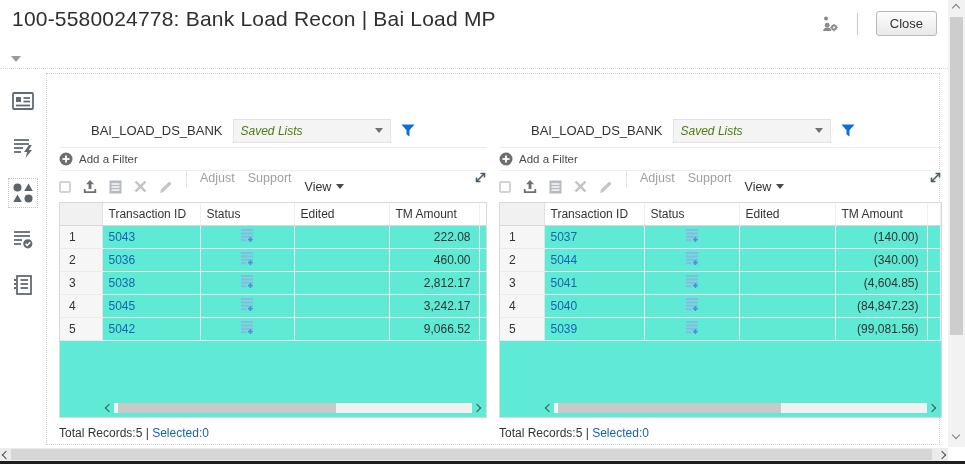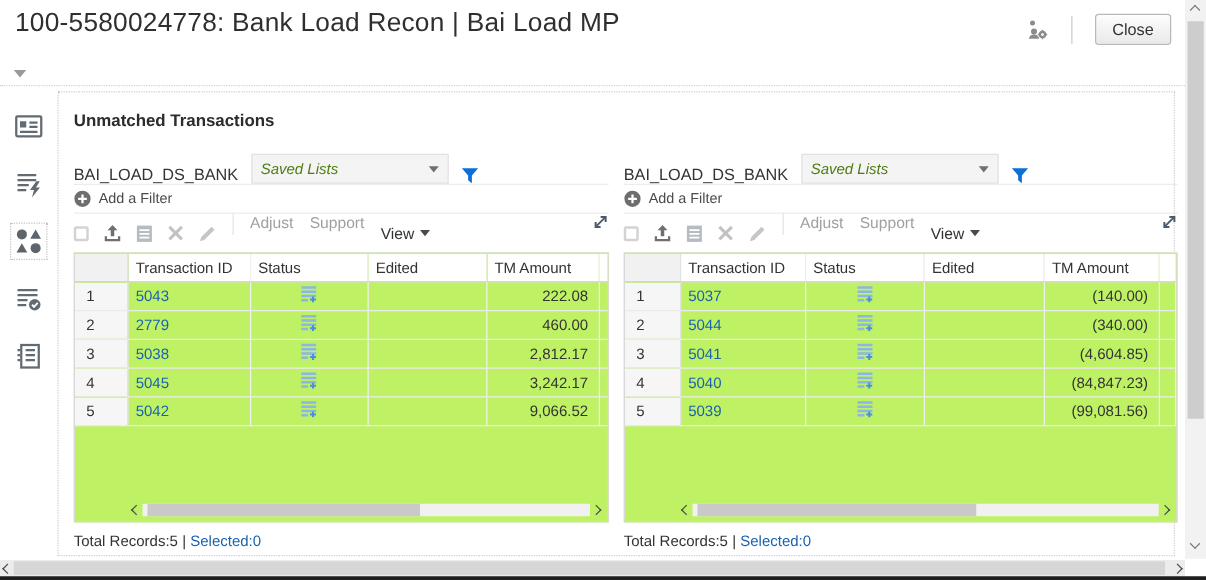--- a/index.html
+++ b/index.html
@@ -48,21 +48,21 @@
   .match-btn {
     width:130px; height:24px; font-size:12.5px; color:#b1b1b1;
     background:#f4f4f4; border:1px solid #e6e6e6; border-radius:2px;
     font-family:"Liberation Sans",sans-serif;
   }
   .panels { display:flex; gap:12px; margin-top:4px; }
   .panel { display:flex; flex-direction:column; }
   .panel.left { width:428px; }
   .panel.right { flex:1; }
 
-  .panel-head { display:flex; align-items:flex-end; gap:10px; height:33px; }
+  .panel-head { display:flex; align-items:center; gap:10px; height:33px;margin-left:32px; }
   .source-label { font-size:13px; color:#333; }
   .saved-lists {
     width:158px; height:24px; background:#f4f4f4; border:1px solid #e2e2e2;
     display:flex; align-items:center; justify-content:space-between; padding:0 7px; cursor:pointer;
   }
   .saved-lists .ph { font-size:12px; font-style:italic; color:#4d7c0f; }
   .caret-down { width:0; height:0; border-left:4px solid transparent; border-right:4px solid transparent; border-top:5px solid #6f6f6f; }
 
   .add-filter-row {
     height:24px; display:flex; align-items:center; gap:6px;
@@ -70,21 +70,21 @@
     font-size:11.5px; color:#4b4b4b; cursor:pointer;
   }
   .toolbar { height:31px; display:flex; gap:13px; font-size:12.5px; color:#a0a0a0; }
   .tb-icons { display:flex; align-items:center; gap:12px; }
   .tb-sep { width:1px; height:17px; background:#e3e3e3; }
   .tb-view { color:#333; display:flex; align-items:center; gap:5px; cursor:pointer; }
   .tb-expand { margin-left:auto; cursor:pointer; display:flex; }
   .checkbox-glyph { width:12px; height:12px; border:2px solid #d3d3d3; border-radius:2px; }
 
   
-  .grid-wrap { position:relative; border:1px solid #d9d9d9; height:216px; background:#bef264; overflow:hidden; }
+  .grid-wrap { position:relative; border:1px solid #d9d9d9; height:216px; background:#5eead4; overflow:hidden; }
   table.grid { border-collapse:collapse; width:100%; table-layout:fixed; font-size:12px; }
   .grid th, .grid td { height:22px; padding:0 6px; border-right:1px solid #efefef; overflow:hidden; white-space:nowrap; }
   .grid thead th { border-bottom:1px solid #d7d7d7; font-weight:normal; text-align:left; color:#333; background:#fff; }
   .grid tbody td { border-bottom:1px solid #ebebeb; height:23px; }
   .grid .rn { width:42px; background:#f6f6f6; border-right:1px solid #e2e2e2; padding-left:9px; color:#333; }
   .grid thead .rn { background:#f1f1f1; }
   .col-status { text-align:center; }
   .col-amt { text-align:right; }
   .grid td.col-amt { padding-right:8px; }
   .col-sliver { width:7px; border-right:none; padding:0; }
@@ -203,21 +203,20 @@
         <line x1="3" y1="11" x2="5" y2="11"></line>
         <line x1="3" y1="15" x2="5" y2="15"></line>
       </svg>
     </span>
   </div>
 </div>
 
 <div class="content">
 
   <div class="section-row">
-    <div class="section-title">Unmatched Transactions</div>
   </div>
 
   <div class="panels">
 
     <div class="panel left">
       <div class="panel-head">
         <span class="source-label">BAI_LOAD_DS_BANK</span>
         <div class="saved-lists">
           <span class="ph">Saved Lists</span>
           <span class="caret-down"></span>
@@ -325,21 +324,21 @@
         </svg>
       </span>
     </td>
     <td><span></span></td>
     <td class="col-amt"><span>222.08</span></td>
     <td class="col-sliver"></td>
   </tr>
 
   <tr>
     <td class="rn"><span>2</span></td>
-    <td><span class="txn-link">2779</span></td>
+    <td><span class="txn-link">5036</span></td>
     <td class="col-status">
       <span style="display:inline-block;">
         <svg width="14" height="14" viewBox="0 0 14 14">
           <g fill="#8cb6e4">
             <rect x="1" y="1" width="12" height="2"></rect>
             <rect x="1" y="4.4" width="12" height="2"></rect>
             <rect x="1" y="7.8" width="12" height="2"></rect>
             <rect x="1" y="11.2" width="5.5" height="2"></rect>
           </g>
           <g stroke="#4a90d9" stroke-width="1.7">

